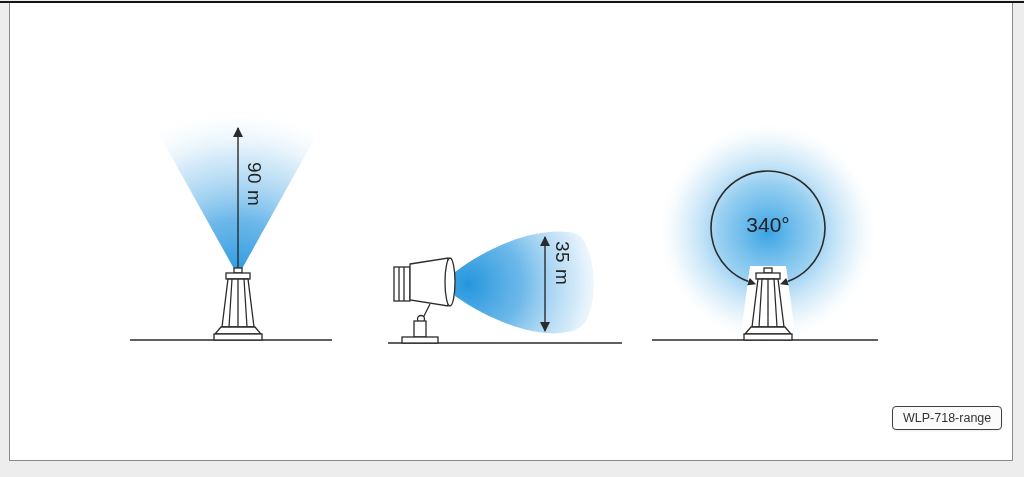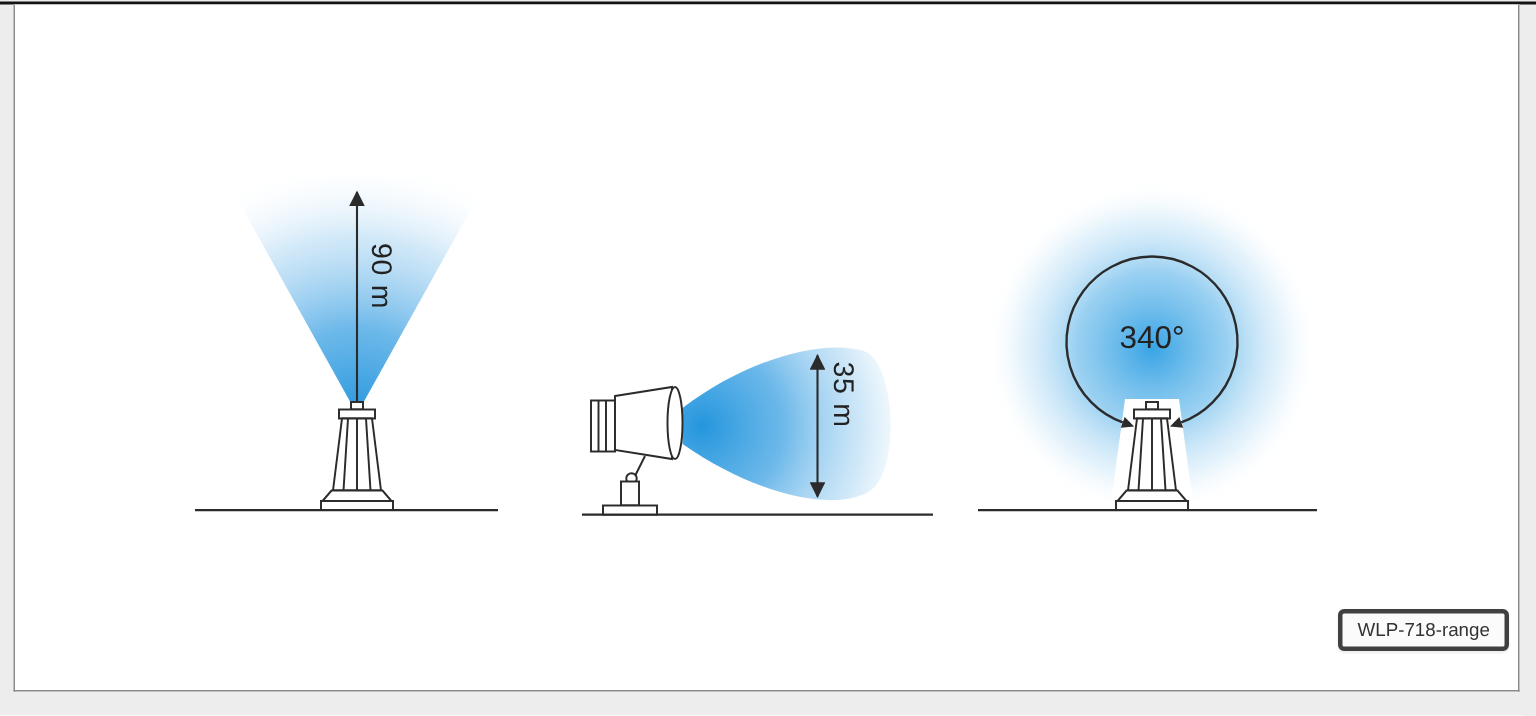--- a/index.html
+++ b/index.html
@@ -27,21 +27,21 @@
   svg text {
     font-family: "Liberation Sans", sans-serif;
     fill: #222222;
   }
   svg text.dim { font-size: 19px; letter-spacing: 0.5px; }
   svg text.deg { font-size: 21px; }
   .tooltip {
     position: absolute; left: 892px; top: 406px;
     padding: 4px 10px;
     background: #fbfbfb;
-    border: 3px solid #404040;
+    border: 1px solid #404040;
     border-radius: 4px;
     font-size: 12.5px;
     color: #333333;
     box-shadow: 0 1px 2px rgba(0,0,0,0.08);
     white-space: nowrap;
   }
 </style>
 </head>
 <body>
 

